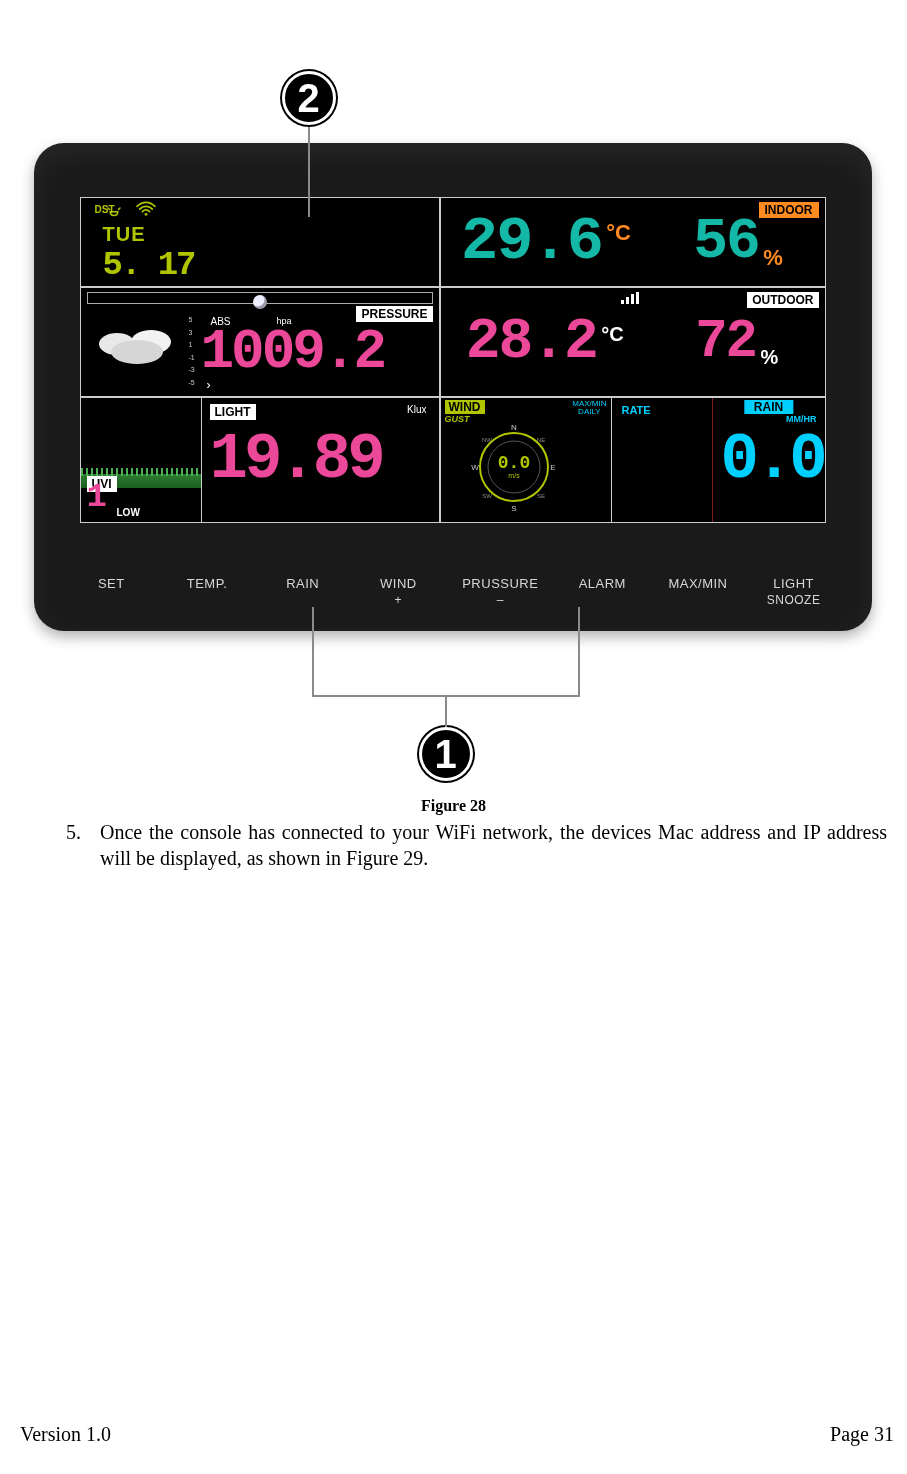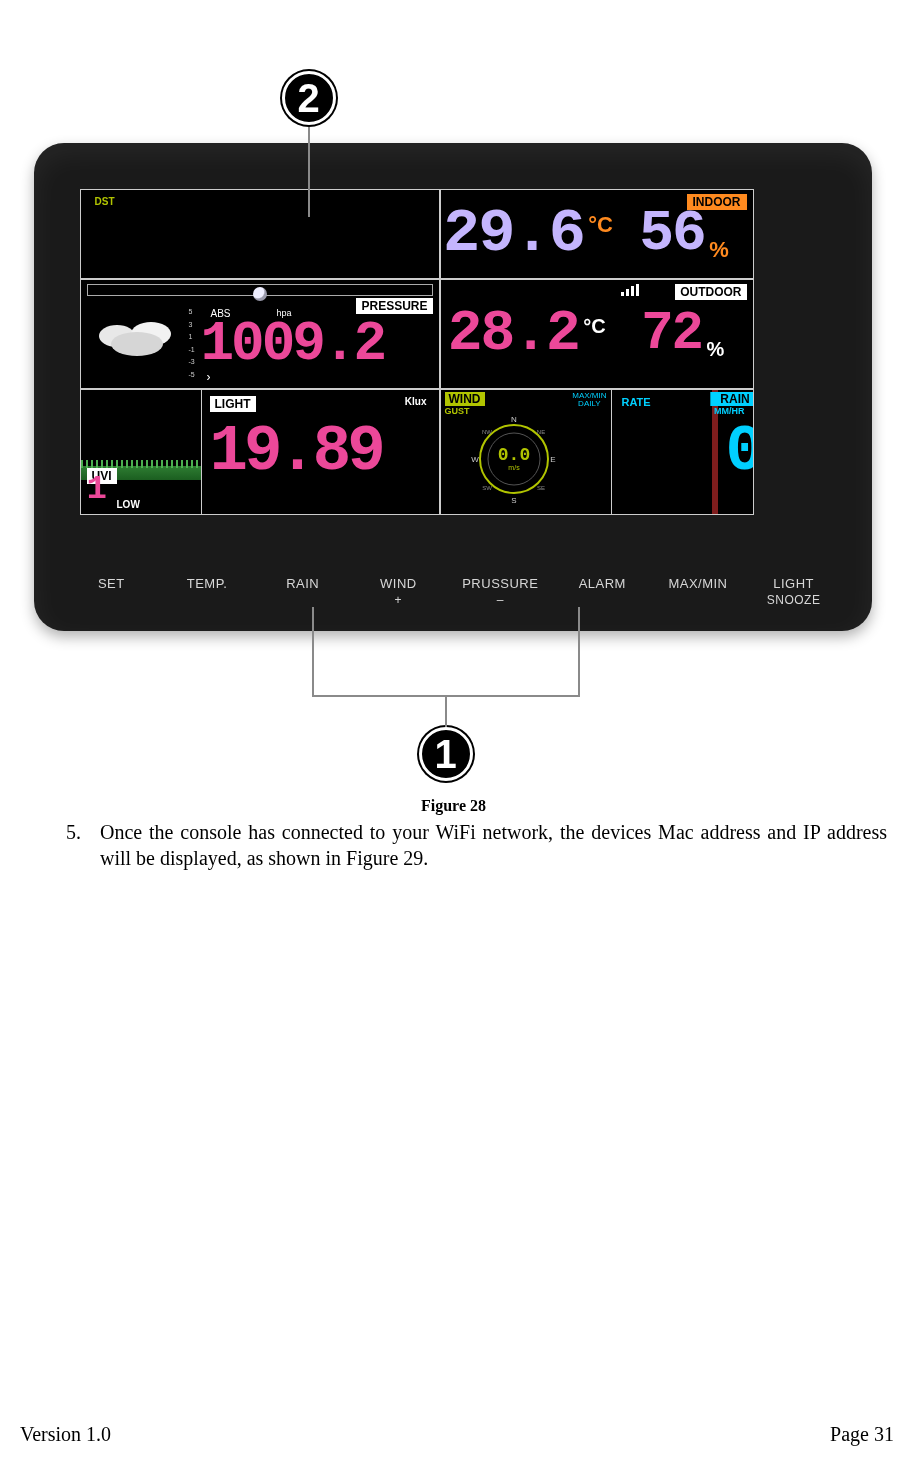--- a/index.html
+++ b/index.html
@@ -58,42 +58,42 @@
     width: 838px;
     height: 488px;
     background: #1a1a1a;
     border-radius: 30px;
     box-shadow: inset 0 10px 30px rgba(255,255,255,0.06), 0 6px 14px rgba(0,0,0,0.3);
     z-index: 2;
   }
   .screen {
     position: absolute;
     left: 46px;
-    top: 46px;
-    width: 674px;
+    top: 54px;
+    width: 746px;
     height: 326px;
     background: #000;
     display: grid;
     grid-template-columns: 360px 1fr;
     grid-template-rows: 90px 110px 126px;
     font-family: Arial, Helvetica, sans-serif;
   }
   .cell {
     position: relative;
     border: 1px solid #ccc;
     box-sizing: border-box;
     overflow: hidden;
   }
   .seg {
     font-family: "Courier New", monospace;
     font-weight: 700;
     letter-spacing: -2px;
   }
   .yellow { color: #b1c400; }
-  .orange { color: #c4b5fd; }
+  .orange { color: #14b8a6; }
   .white  { color: #ec4899; }
   .cyan   { color: #00d0ff; }
   .badge {
     font-family: Arial, Helvetica, sans-serif;
     font-weight: 700;
     font-size: 12px;
     padding: 1px 5px;
     display: inline-block;
   }
   .badge-inv {
@@ -145,31 +145,31 @@
   .uvi .grass { width:120px; position:relative; border-right:1px solid #ccc;}
   .uvi .grass-line{position:absolute; left:0; right:0; bottom:34px; height:14px; background:linear-gradient(#2e7d32,#1b5e20); }
   .uvi .grass-line::after{content:""; position:absolute; left:0; right:0; top:-6px; height:8px;
   background:repeating-linear-gradient(90deg,#4caf50 0 2px,transparent 2px 5px);}
   .uvi .uvi-box { position:absolute; left:6px; bottom:6px;}
   .uvi .uvi-val { font-size:34px; }
   .uvi .uvi-label{ position:absolute; left:6px; bottom:30px;}
   .uvi .uvi-low { position:absolute; left:36px; bottom:4px; font-size:10px; color:#fff; font-weight:700;}
   .uvi .light { flex:1; position:relative; }
   .uvi .light-label{position:absolute; top:6px; left:8px;}
-  .uvi .klux { position:absolute; top:6px; right:12px; font-size:10px; color:#fff; font-weight:700;}
+  .uvi .klux { position:absolute; top:6px; right:12px; font-size:10px; color:#fff; font-weight:400;}
   .uvi .light-val { position:absolute; left:8px; top:26px; font-size:64px; letter-spacing:-4px;}
 
   
   .wr { grid-column:2; grid-row:3; display:flex; }
   .wr .wind { width:170px; border-right:1px solid #ccc; position:relative;}
   .wr .wind .wlabel{position:absolute; top:2px; left:4px; background:#b1c400; color:#000; padding:0 4px;}
   .wr .wind .daily{position:absolute; top:2px; right:4px; font-size:8px; color:#00d0ff; text-align:center; line-height:8px;}
-  .wr .wind .gust{position:absolute; top:16px; left:4px; font-size:9px; color:#b1c400; font-weight:700;}
+  .wr .wind .gust{position:absolute; top:16px; left:4px; font-size:9px; color:#b1c400; font-weight:700;font-style:italic;}
   .wr .wind .compass{position:absolute; top:24px; left:28px; width:90px; height:90px;}
-  .wr .rate { width:100px; border-right:6px solid #7f1d1d; position:relative;}
+  .wr .rate { width:100px; border-right:1px solid #7f1d1d; position:relative;}
   .wr .rate .rlabel{position:absolute; top:6px; left:10px; font-size:11px; color:#00d0ff; font-weight:700;}
   .wr .rain { flex:1; position:relative;}
   .wr .rain .rbadge{position:absolute; top:2px; left:50%; transform:translateX(-50%); background:#00d0ff; color:#000; padding:0 10px;}
   .wr .rain .mmhr{position:absolute; top:16px; right:8px; font-size:9px; color:#00d0ff; font-weight:700;}
   .wr .rain .rval{position:absolute; top:26px; left:8px; font-size:64px; letter-spacing:-4px;}
 
   
   .buttons {
     position: absolute;
     left: 46px;
@@ -225,20 +225,35 @@
   <div class="figure-wrap">
 
     <div class="callout callout-outer" style="top:36px; left:258px;">2</div>
     <div class="lead-line" style="top:92px; left:284px; width:2px; height:90px;"></div>
 
     <div class="console">
       <div class="screen">
 
         <div class="cell clock">
           <span class="dst">DST</span>
+          <span class="date">
+            <span class="wifi-icon">
+              <svg viewBox="0 0 24 16" width="18" height="12">
+                  <path d="M12 14c3 0 5-2 5-5H7c0 3 2 5 5 5zM6 6l-2-2M18 6l2-2" stroke="#b1c400" stroke-width="2" fill="none" stroke-linecap="round"></path>
+                </svg>
+            </span>
+            <span class="wifi-icon">
+              <svg viewBox="0 0 24 18" width="22" height="16">
+                  <path d="M2 6c6-6 14-6 20 0M5 9c4-4 10-4 14 0M8 12c2.5-2.5 5.5-2.5 8 0" stroke="#b1c400" stroke-width="2" fill="none" stroke-linecap="round"></path>
+                  <circle cx="12" cy="15" r="1.6" fill="#b1c400"></circle>
+                </svg>
+            </span><br>
+            <span class="day">TUE</span><br>
+            <span class="seg yellow md">5. 17</span>
+          </span>
         </div>
 
         <div class="cell indoor">
           <span class="ind-badge">INDOOR</span>
           <span>
             <span class="seg orange temp">29.6</span>
             <span class="deg">°C</span>
             <span class="chev-icon orange">›</span>
           </span>
           <span>

